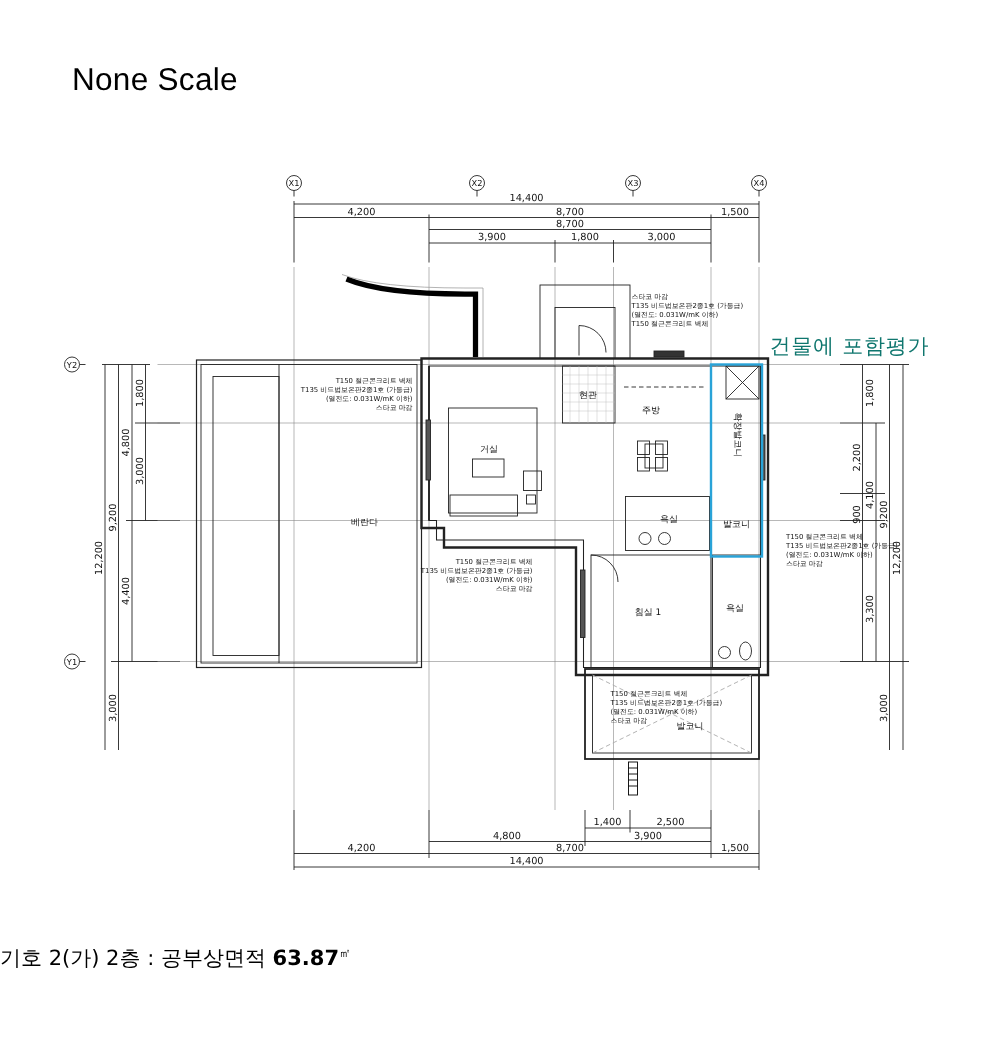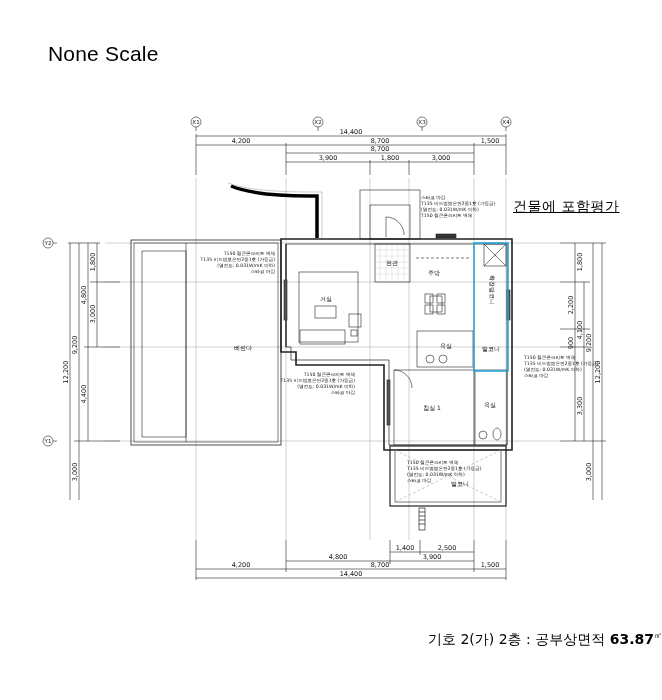--- a/index.html
+++ b/index.html
@@ -1,26 +1,26 @@
 <!DOCTYPE html>
 <html><head>
 <meta charset="utf-8">
 <style>
   html,body{margin:0;padding:0;background:#fff;}
   body{width:662px;height:700px;position:relative;overflow:hidden;font-family:"Liberation Sans",sans-serif;color:#000;}
   .title{position:absolute;left:48px;top:42px;font-size:21px;font-weight:normal;letter-spacing:0.2px;}
-  .caption{position:absolute;left:0;width:662px;top:630px;text-align:right;font-size:14px;font-family:"DejaVu Sans",sans-serif;}
+  .caption{position:absolute;left:0;width:662px;top:630px;text-align:left;font-size:14px;font-family:"DejaVu Sans",sans-serif;}
   .caption .area{font-weight:bold;}
   .caption sup{font-size:8px;}
   svg{position:absolute;left:0;top:0;}
   .dim{font-family:"DejaVu Sans",sans-serif;font-size:6.5px;fill:#111;}
   .note{font-family:"DejaVu Sans",sans-serif;font-size:4.6px;fill:#111;}
   .room{font-family:"DejaVu Sans",sans-serif;font-size:6px;fill:#111;}
   .axis{font-family:"DejaVu Sans",sans-serif;font-size:5.5px;fill:#111;}
-  .blue-note{position:absolute;left:513px;top:198px;font-size:14px;color:#000000;font-family:"DejaVu Sans",sans-serif;letter-spacing:0.5px;text-decoration:underline;}
+  .blue-note{position:absolute;left:513px;top:222px;font-size:14px;color:#0f766e;font-family:"DejaVu Sans",sans-serif;letter-spacing:0.5px;}
 </style>
 </head>
 <body>
 
 <div class="title">None Scale</div>
 <div class="blue-note">건물에 포함평가</div>
 
 <svg width="662" height="700" viewBox="0 0 662 700">
   <g stroke="#222" stroke-width="0.6" fill="none">
 

